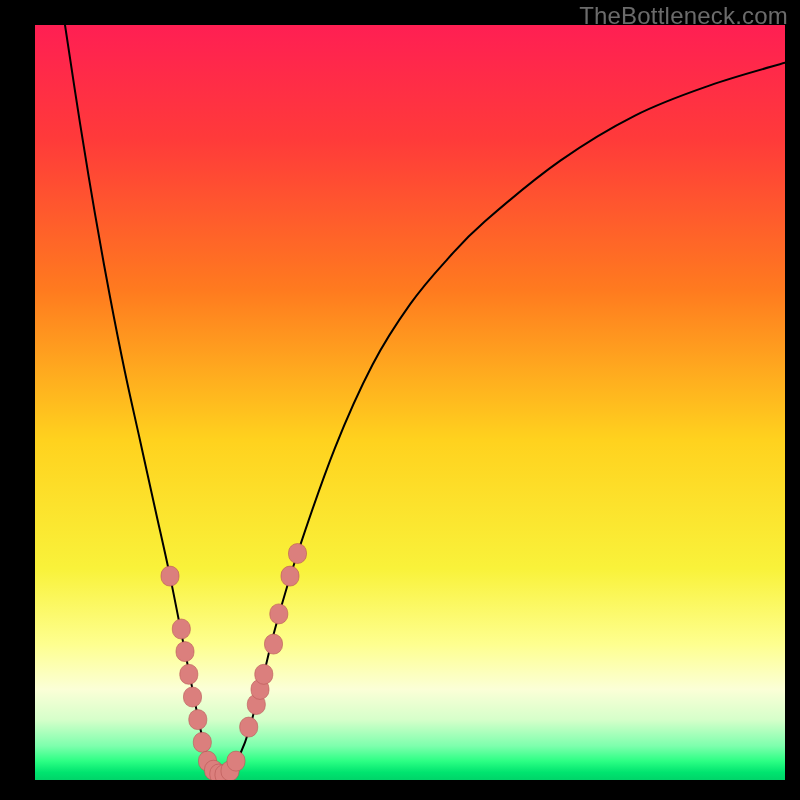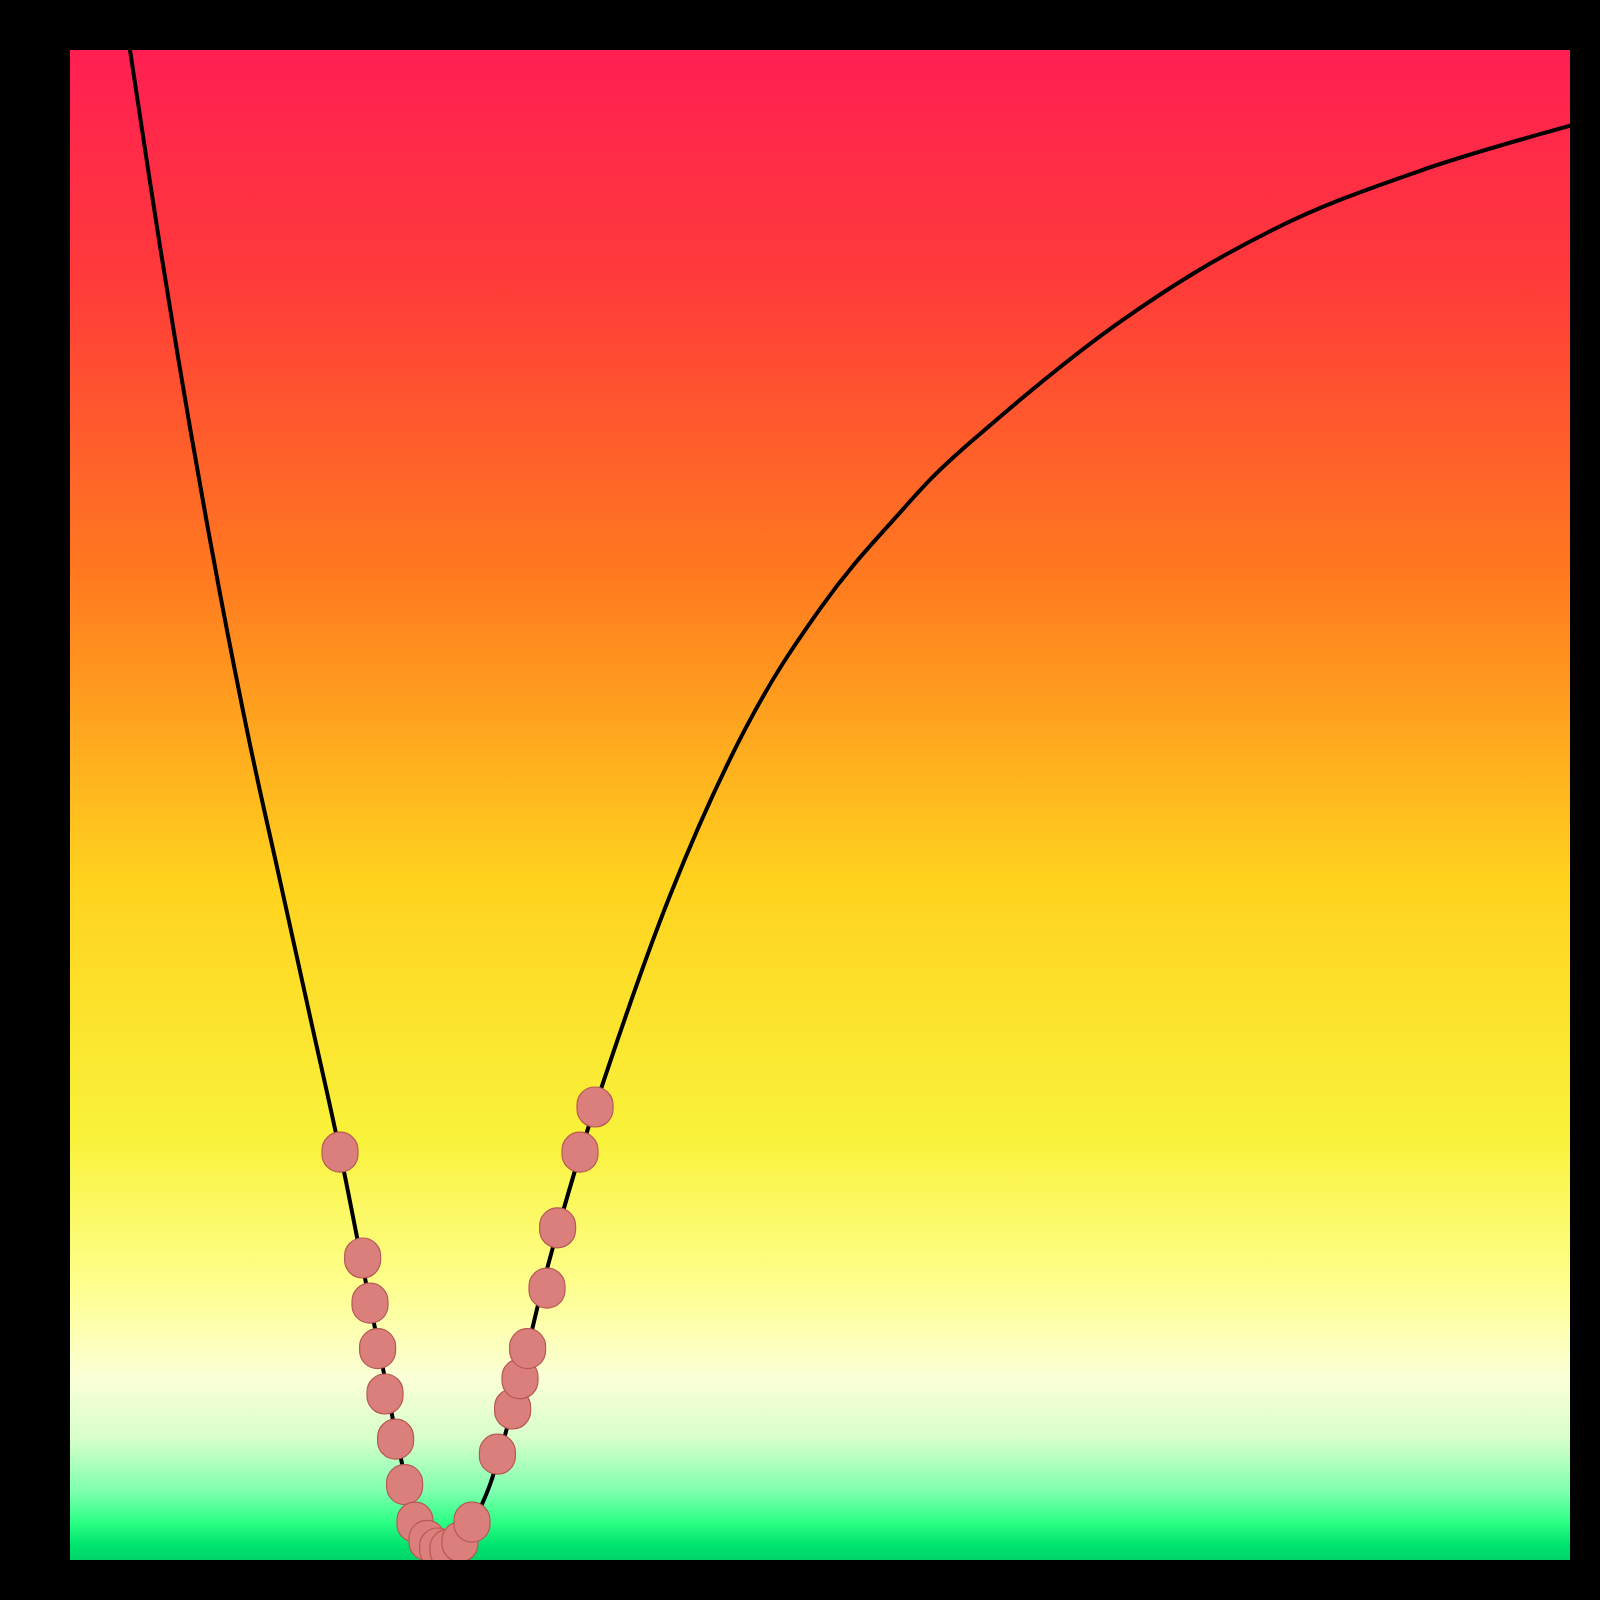--- a/index.html
+++ b/index.html
@@ -70,13 +70,14 @@
         <rect x="204.7" y="692.1" width="18" height="20" rx="9" ry="9" fill="#db7f7d" stroke="#b85855" stroke-width="0.6"></rect>
         <rect x="212.3" y="669.5" width="18" height="20" rx="9" ry="9" fill="#db7f7d" stroke="#b85855" stroke-width="0.6"></rect>
         <rect x="216.0" y="654.4" width="18" height="20" rx="9" ry="9" fill="#db7f7d" stroke="#b85855" stroke-width="0.6"></rect>
         <rect x="219.8" y="639.3" width="18" height="20" rx="9" ry="9" fill="#db7f7d" stroke="#b85855" stroke-width="0.6"></rect>
         <rect x="229.5" y="609.1" width="18" height="20" rx="9" ry="9" fill="#db7f7d" stroke="#b85855" stroke-width="0.6"></rect>
         <rect x="234.8" y="578.9" width="18" height="20" rx="9" ry="9" fill="#db7f7d" stroke="#b85855" stroke-width="0.6"></rect>
         <rect x="246.0" y="541.1" width="18" height="20" rx="9" ry="9" fill="#db7f7d" stroke="#b85855" stroke-width="0.6"></rect>
         <rect x="253.5" y="518.5" width="18" height="20" rx="9" ry="9" fill="#db7f7d" stroke="#b85855" stroke-width="0.6"></rect>
       </svg>
   </div>
+  <div class="watermark">TheBottleneck.com</div>
 </div>
 
 </body></html>

